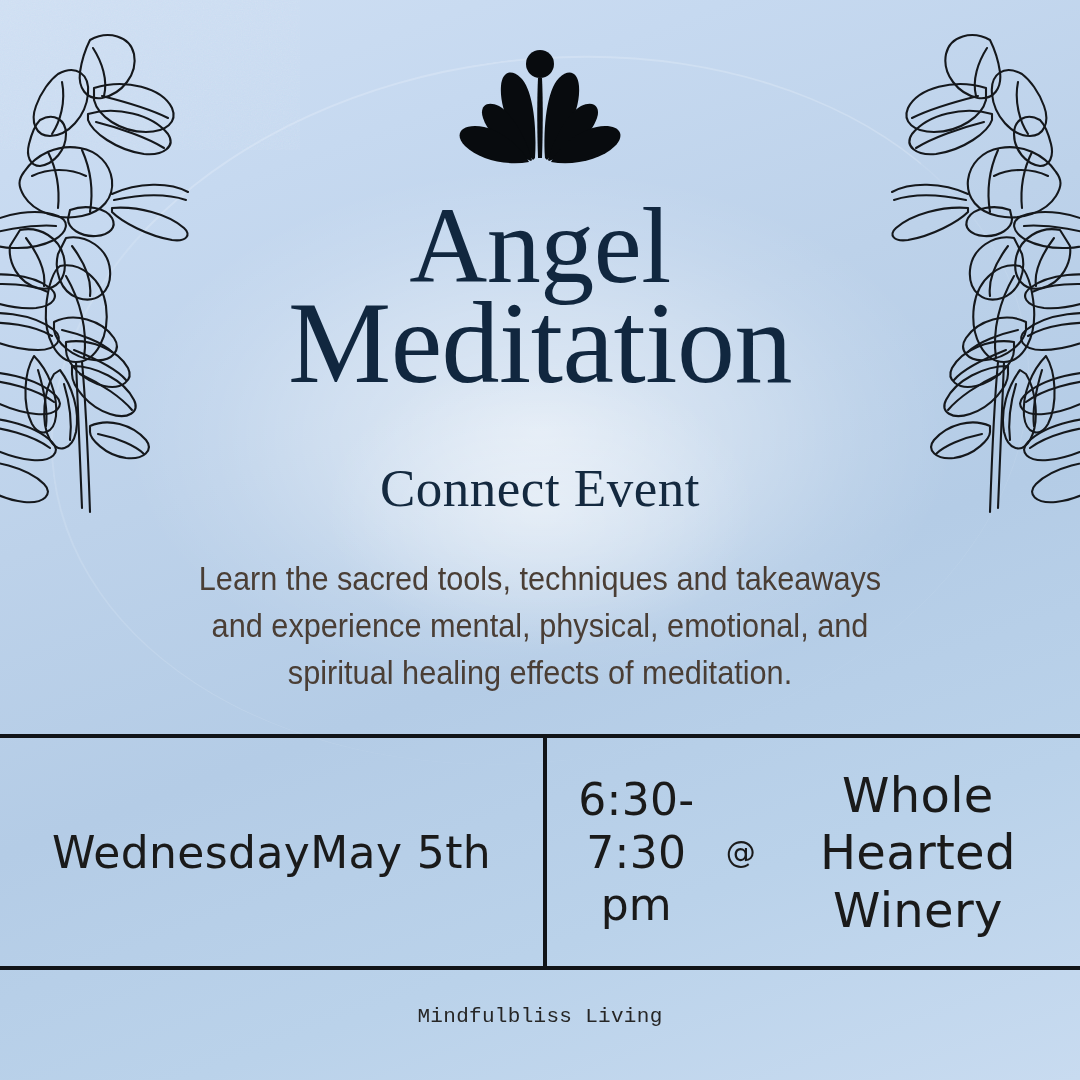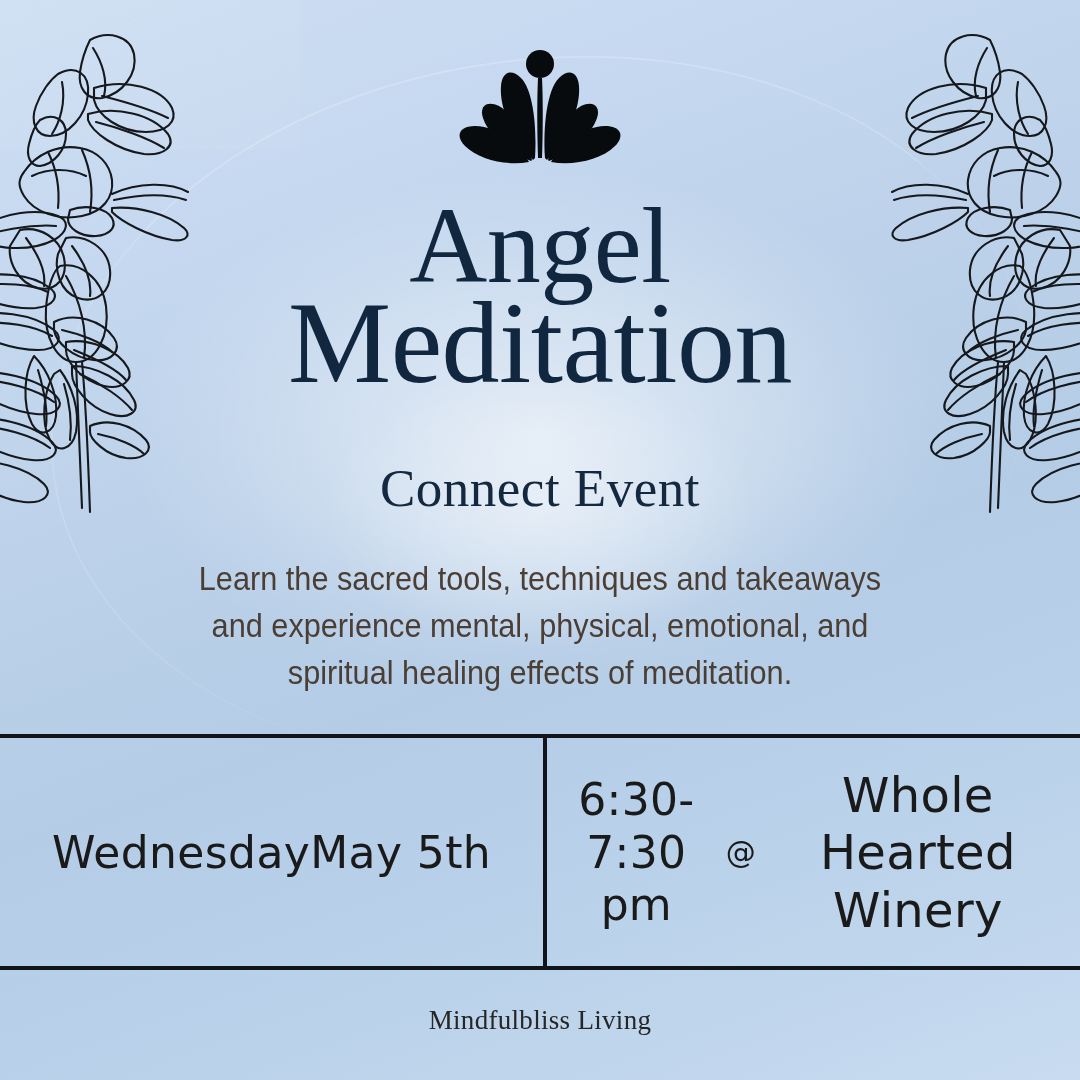--- a/index.html
+++ b/index.html
@@ -192,22 +192,22 @@
     line-height: 1.2;
     letter-spacing: 0.3px;
   }
 
   
   .footer {
     position: absolute;
     left: 0; right: 0;
     top: 1005px;
     text-align: center;
-    font-family: Liberation Serif, serif;
-    font-size: 27px;
+    font-family: Liberation Mono, monospace;
+    font-size: 21px;
     font-weight: 400;
     color: #262626;
     letter-spacing: 0.3px;
   }
 </style>
 </head>
 <body>
 
 <div id="poster">
 

